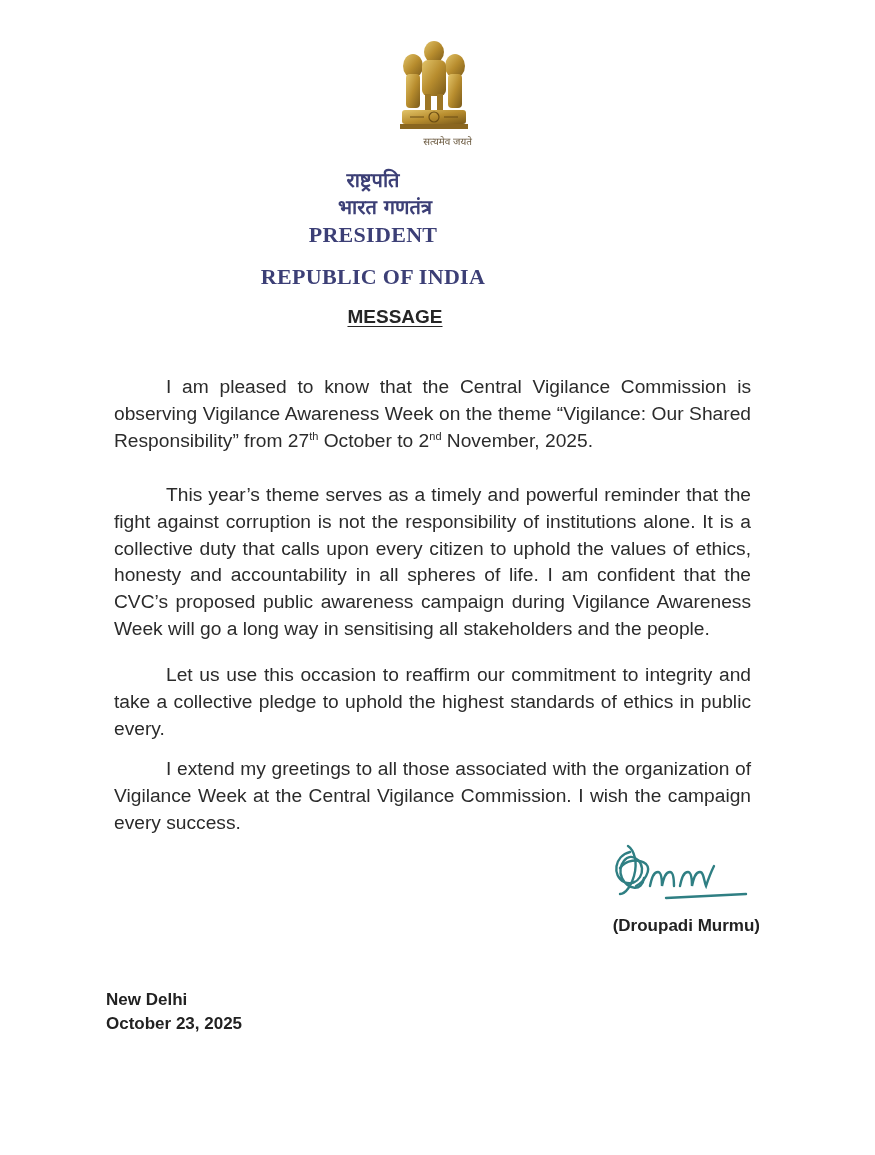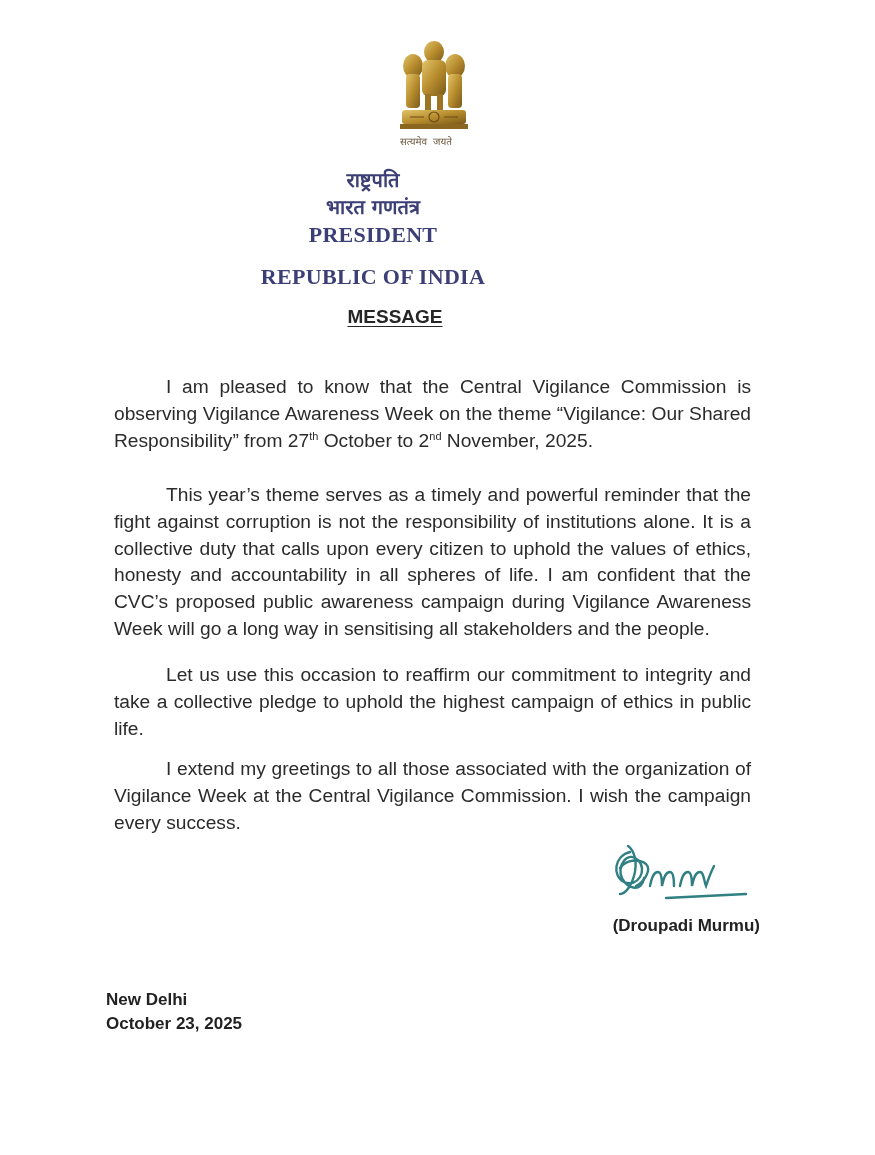--- a/index.html
+++ b/index.html
@@ -10,31 +10,31 @@
     overflow: hidden;
     font-family: "Liberation Sans", sans-serif;
     color: #2a2a2a;
   }
   .emblem {
     position: absolute; left: 396px; top: 38px; width: 76px; height: 112px;
   }
   .emblem svg { display: block; }
   .motto {
     position: absolute; left: 400px; top: 134px; width: 72px;
-    text-align: left; font-size: 10px; color: #6b5a40;
-    font-family: Liberation Mono, monospace;
+    text-align: right; font-size: 10px; color: #6b5a40;
+    font-family: Liberation Sans, sans-serif;
   }
   .hdr {
     position: absolute; left: 0; width: 746px; text-align: center;
     color: #3c3f76;
     font-family: "Liberation Serif", serif;
     font-weight: bold;
   }
   .hi1 { top: 166px; font-size: 20px; font-family: "DejaVu Sans", sans-serif; }
-  .hi2 { top: 193px; font-size: 20px; font-family: "DejaVu Sans", sans-serif; }
+  .hi2 { top: 193px; font-size: 20px; font-family: "DejaVu Sans", sans-serif; margin-left: 12px; }
   .en1 { top: 222px; font-size: 22px; letter-spacing: 0.3px; }
   .en2 { top: 264px; font-size: 22px; letter-spacing: 0.3px; }
   .title {
     position: absolute; left: 0; width: 790px; top: 306px; text-align: center;
     font-size: 19px; font-weight: bold; text-decoration: underline;
     text-underline-offset: 3px; color: #262626;
   }
   .body {
     position: absolute; left: 106px; width: 653px;
     font-size: 19.2px; line-height: 26.8px; text-align: justify;
@@ -97,21 +97,21 @@
 
 <div class="title">MESSAGE</div>
 
 <div class="body p1">
   <p><span>I am pleased to know that the Central Vigilance Commission is observing Vigilance Awareness Week on the theme “Vigilance: Our Shared Responsibility” from 27</span><sup>th</sup><span> October to 2</span><sup>nd</sup><span> November, 2025.</span></p>
 </div>
 <div class="body p2">
   <p>This year’s theme serves as a timely and powerful reminder that the fight against corruption is not the responsibility of institutions alone. It is a collective duty that calls upon every citizen to uphold the values of ethics, honesty and accountability in all spheres of life. I am confident that the CVC’s proposed public awareness campaign during Vigilance Awareness Week will go a long way in sensitising all stakeholders and the people.</p>
 </div>
 <div class="body p3">
-  <p>Let us use this occasion to reaffirm our commitment to integrity and take a collective pledge to uphold the highest campaign of ethics in public life.</p>
+  <p>Let us use this occasion to reaffirm our commitment to integrity and take a collective pledge to uphold the highest standards of ethics in public every.</p>
 </div>
 <div class="body p4">
   <p>I extend my greetings to all those associated with the organization of Vigilance Week at the Central Vigilance Commission. I wish the campaign every success.</p>
 </div>
 
 <div class="sig">
   <svg width="150" height="62" viewBox="0 0 150 62" fill="none" stroke="#2f7f83" stroke-width="2.4" stroke-linecap="round">
     <path d="M22 10 C6 14 4 34 16 40 C30 46 40 28 30 18 C20 8 8 24 14 36 C20 48 34 50 36 36"></path>
     <path d="M12 26 C18 18 30 16 38 22 C44 28 36 40 28 44"></path>
     <path d="M20 4 C26 8 30 20 26 34 C24 42 18 52 12 52"></path>

